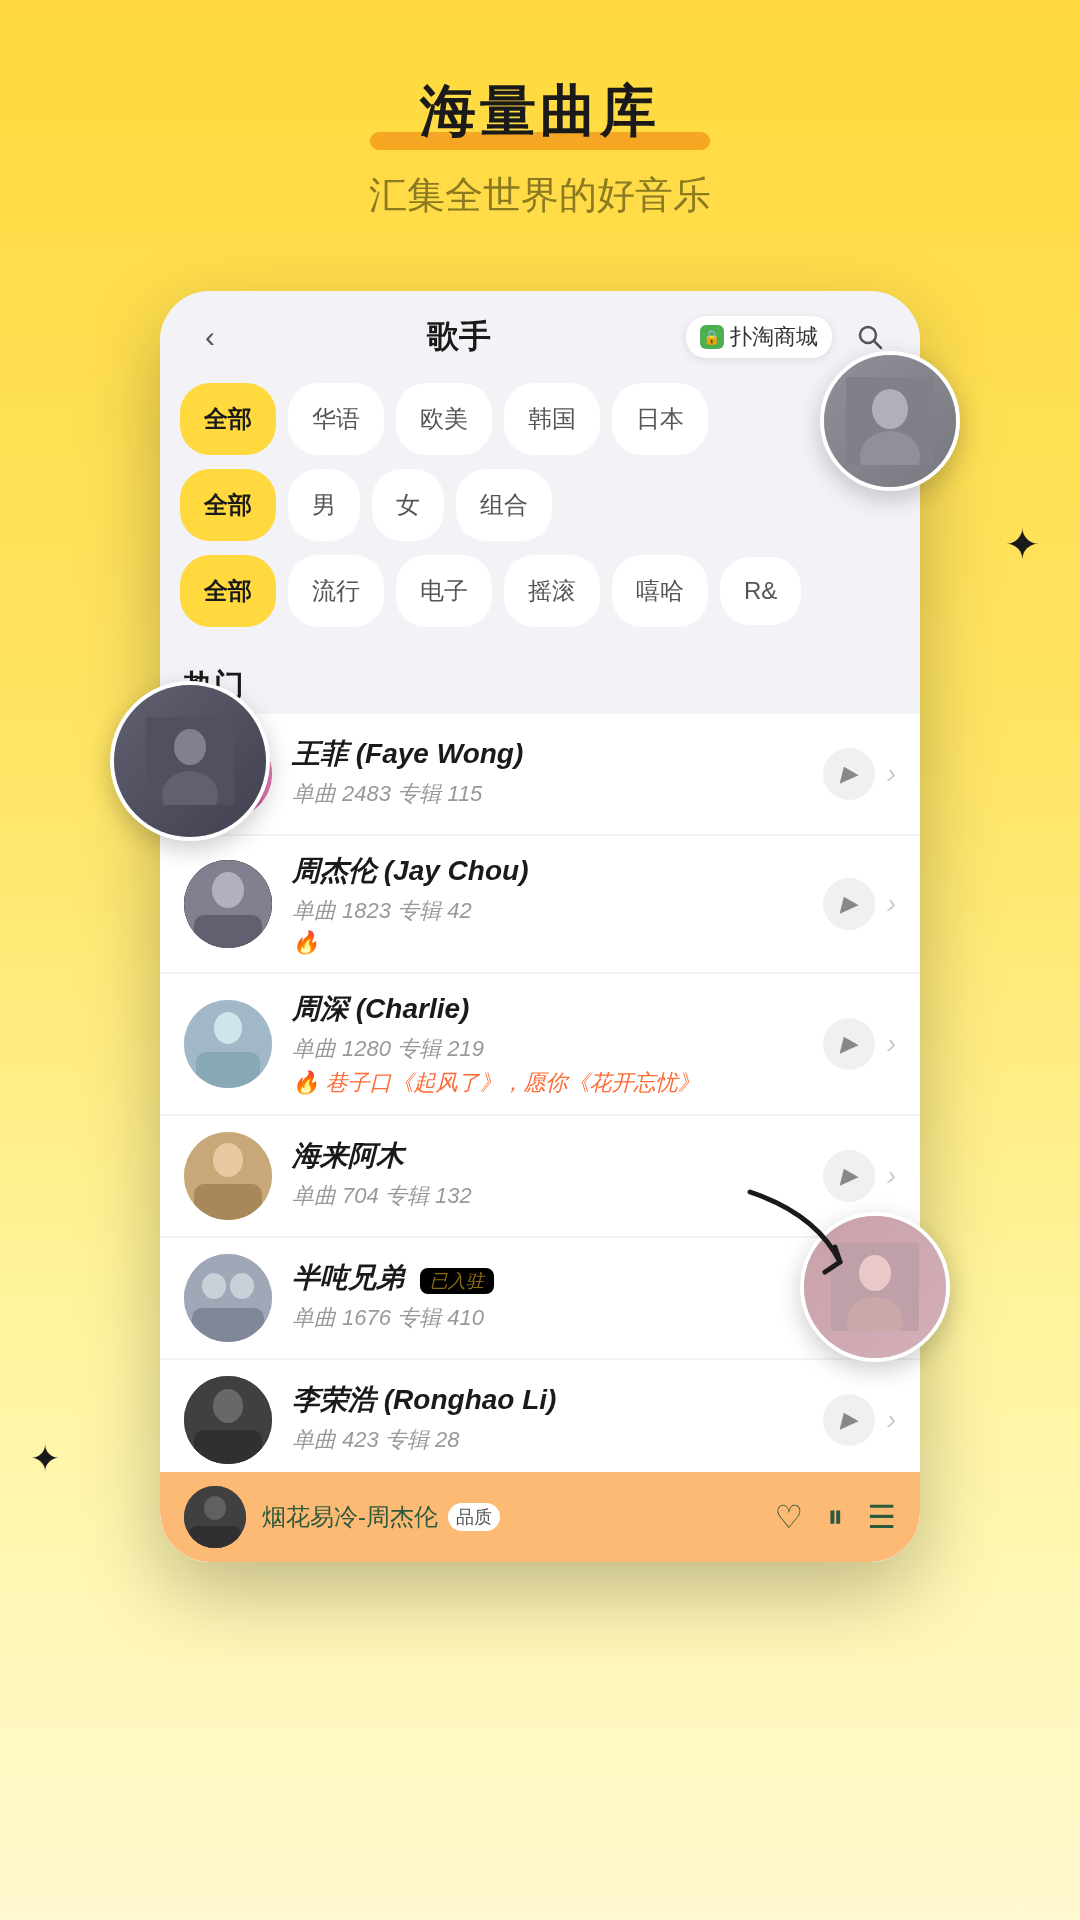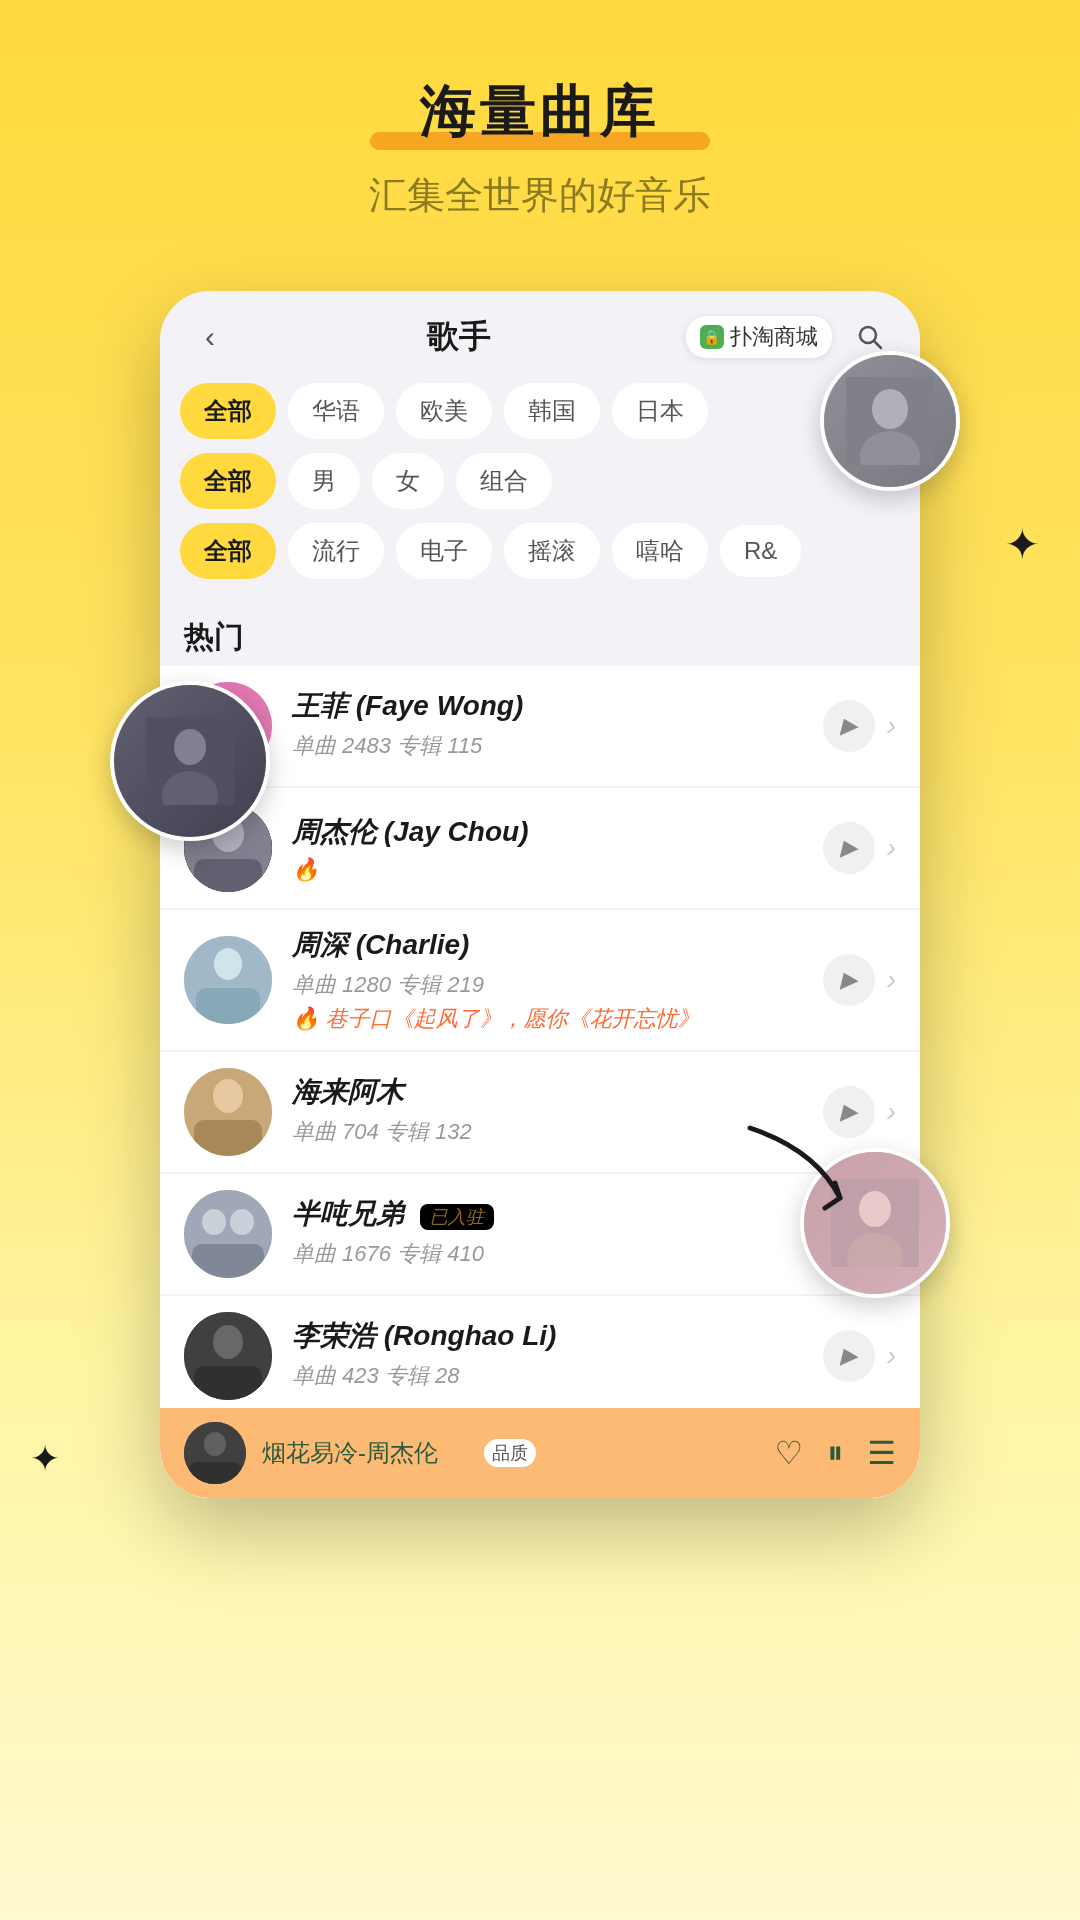--- a/index.html
+++ b/index.html
@@ -168,21 +168,21 @@
       background: #f2f2f7;
     }
     .filter-row {
       display: flex;
       gap: 12px;
       margin-bottom: 14px;
       flex-wrap: nowrap;
       align-items: center;
     }
     .filter-chip {
-      padding: 12px 24px;
+      padding: 20px 24px;
       border-radius: 30px;
       font-size: 24px;
       color: #555;
       background: white;
       white-space: nowrap;
       cursor: pointer;
       font-weight: 400;
     }
     .filter-chip.active {
       background: #FFD93D;
@@ -313,21 +313,20 @@
       font-size: 24px;
       color: #2d5a3d;
       font-weight: 500;
     }
     .player-badge {
       background: white;
       border-radius: 14px;
       padding: 2px 8px;
       font-size: 18px;
       color: #555;
-      margin-left: 36px;
     }
     .player-controls {
       display: flex;
       align-items: center;
       gap: 24px;
     }
     .player-ctrl-btn {
       font-size: 32px;
       color: #2d5a3d;
     }
@@ -460,20 +459,21 @@
         <div class="artist-avatar av-jay">
           <svg viewBox="0 0 88 88" width="88" height="88" xmlns="http://www.w3.org/2000/svg">
             <rect width="88" height="88" fill="#7070808"></rect>
             <rect width="88" height="88" fill="#808090"></rect>
             <ellipse cx="44" cy="30" rx="16" ry="18" fill="#b0b0c0"></ellipse>
             <rect x="10" y="55" width="68" height="40" rx="10" fill="#606070"></rect>
           </svg>
         </div>
         <div class="artist-info">
           <div class="artist-name">周杰伦 (Jay Chou)</div>
+          <div class="artist-meta">单曲 1823  专辑 42</div>
           <div class="artist-desc">
             <span>🔥</span>
           </div>
         </div>
         <div class="artist-actions">
           <div class="play-btn">▶</div>
           <div class="chevron-btn">›</div>
         </div>
       </div>
 

